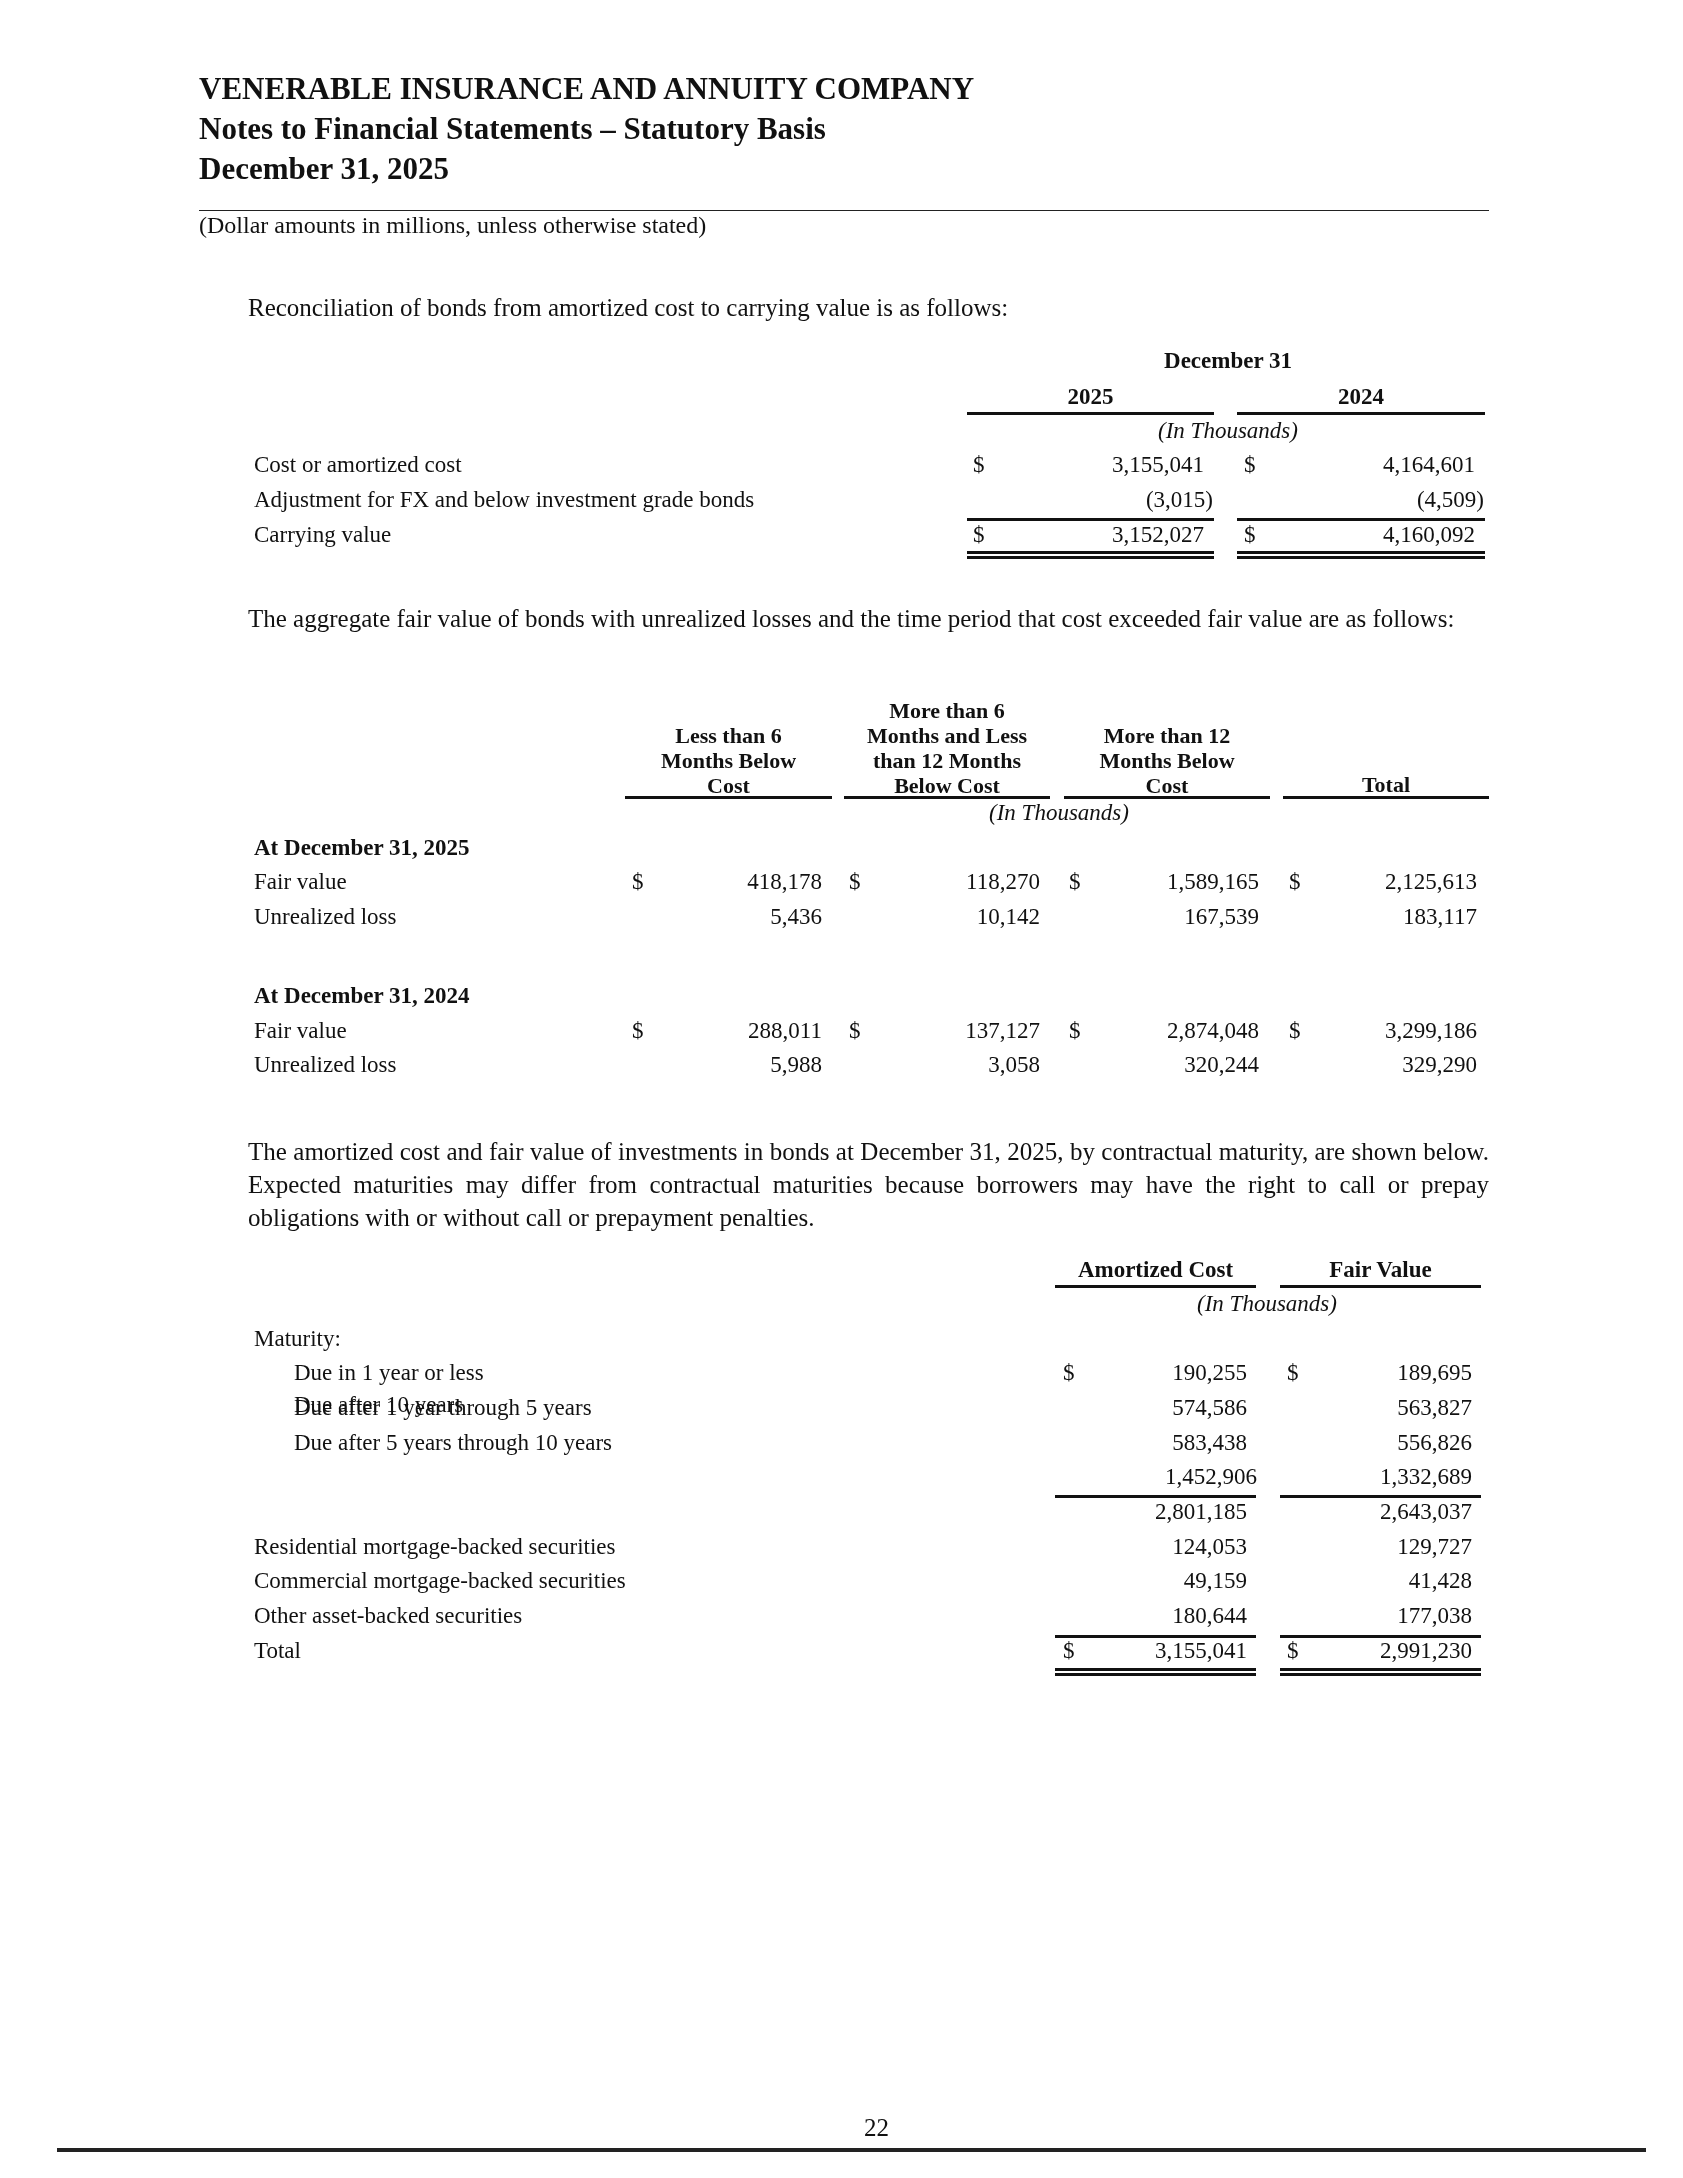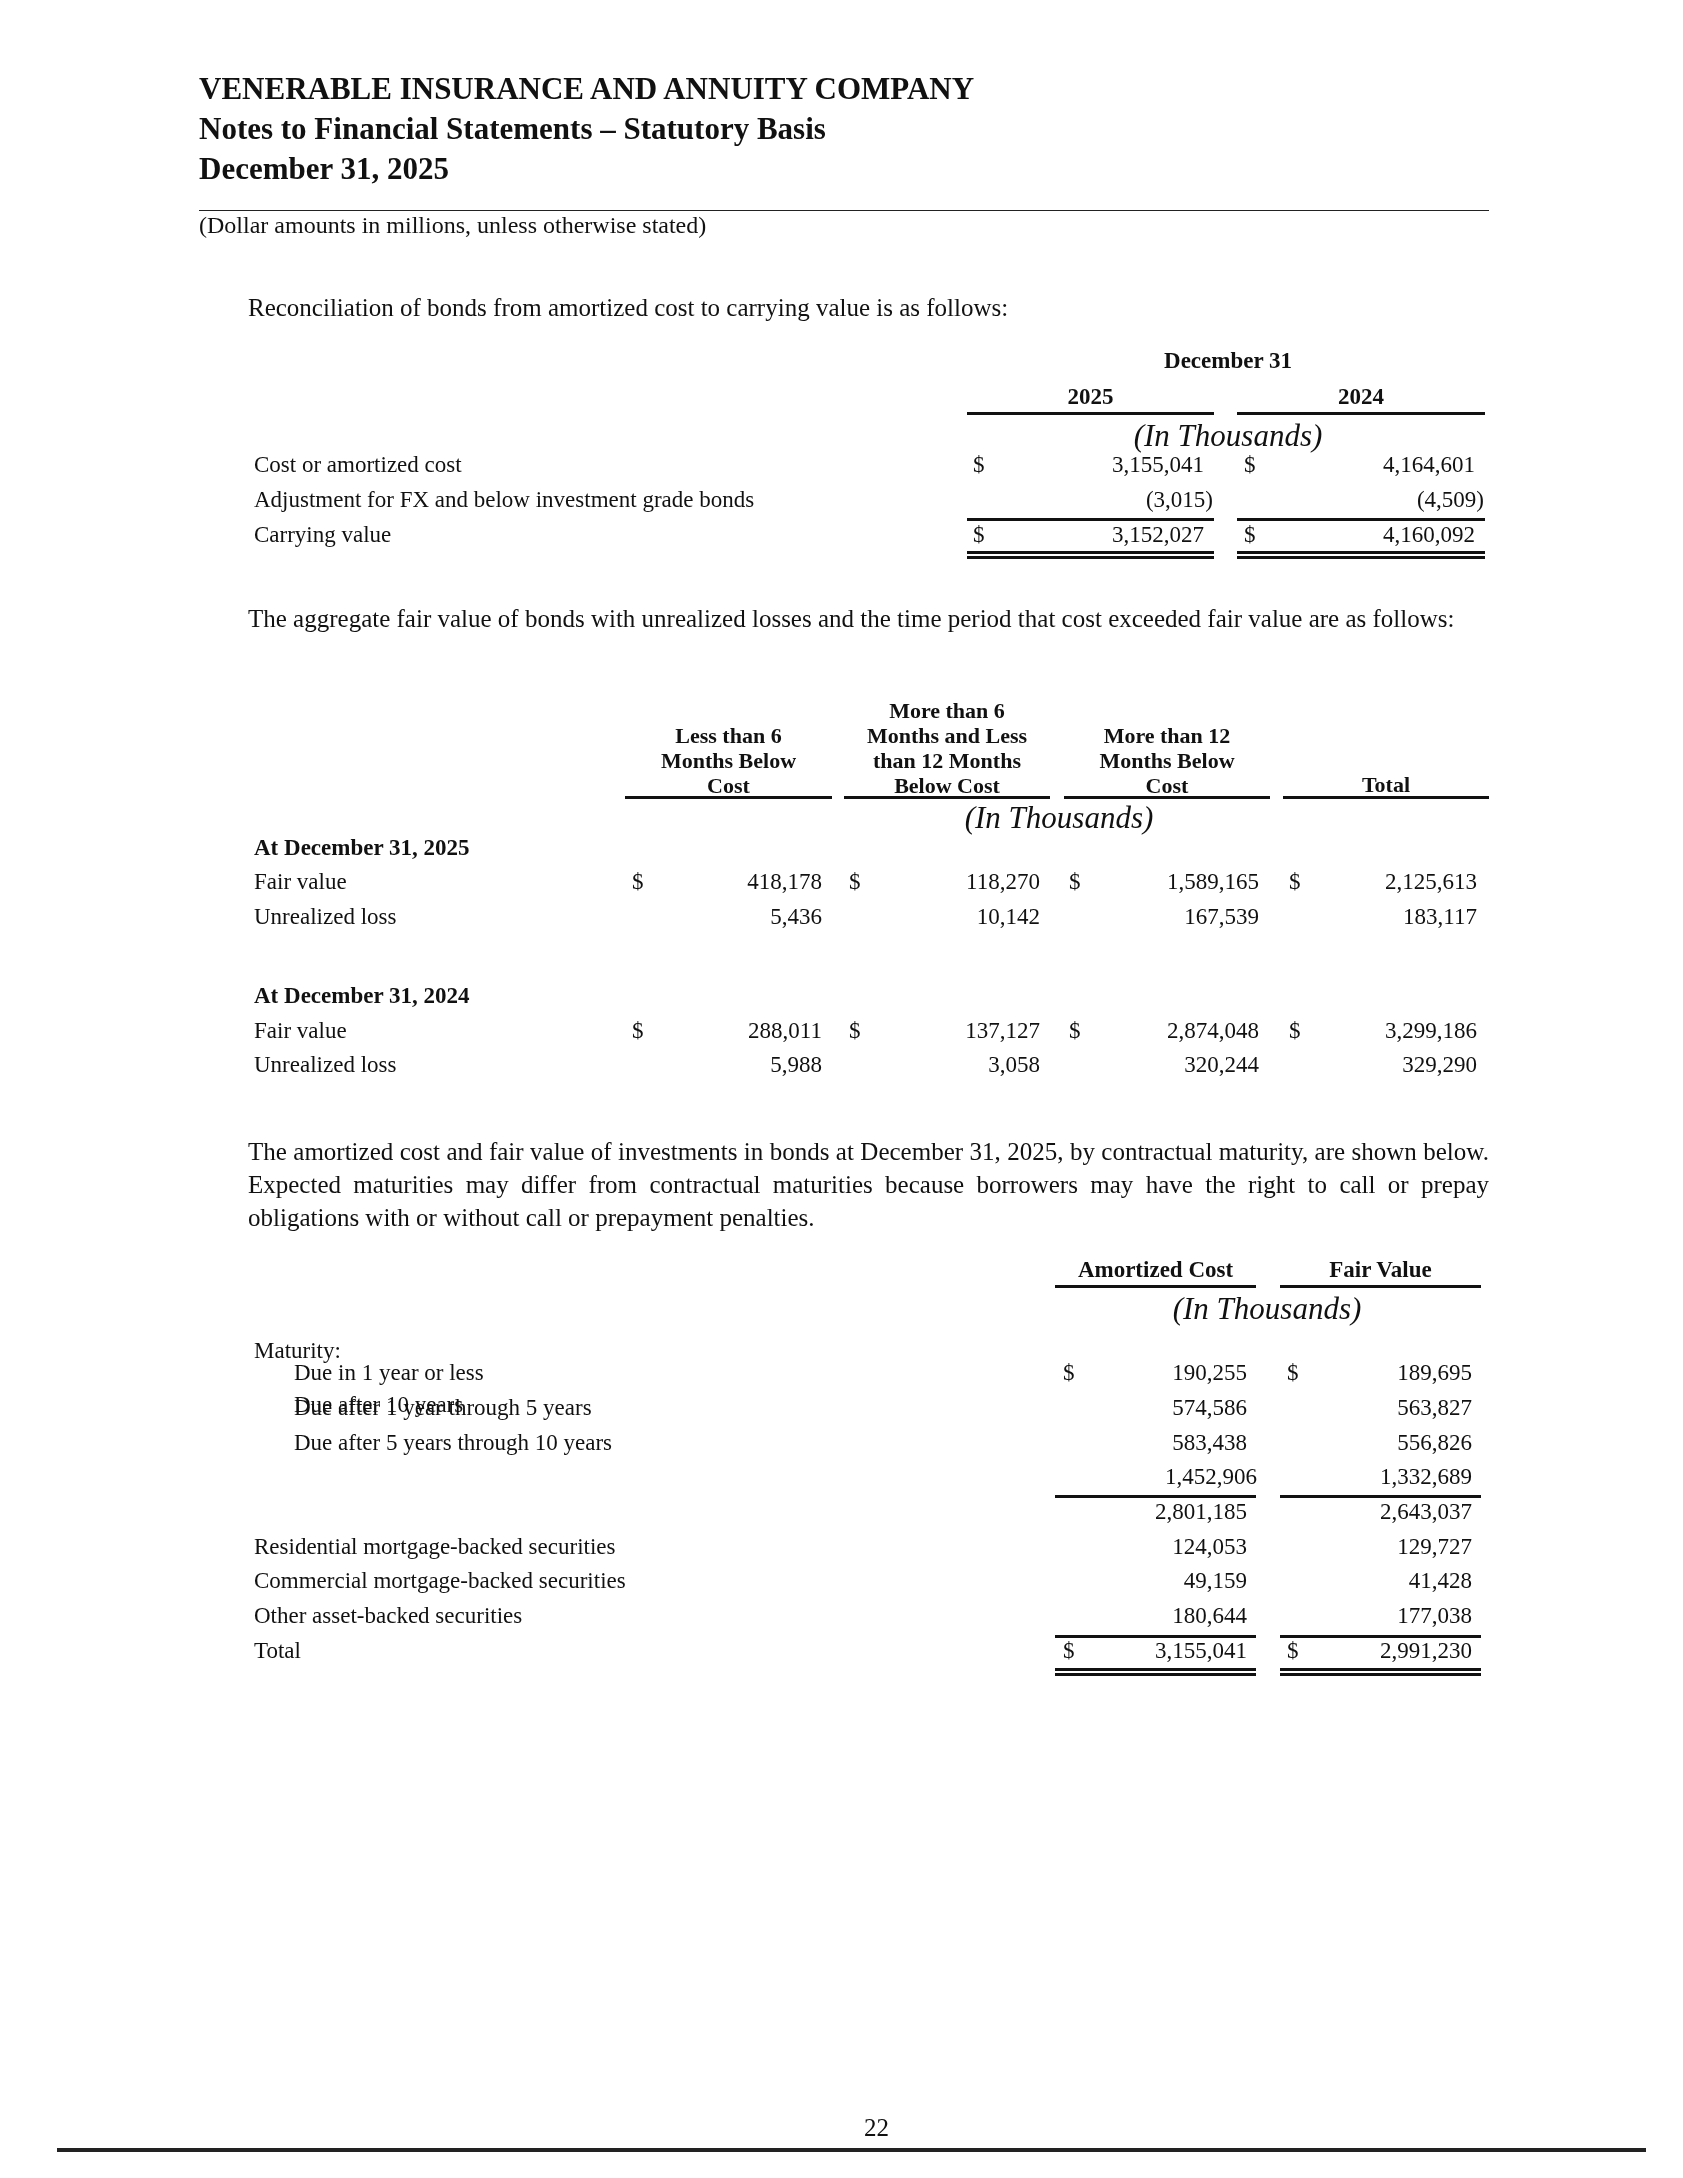--- a/index.html
+++ b/index.html
@@ -15,21 +15,21 @@
   .hrule { left: 199px; width: 1290px; top: 210px; height: 1px; background: #222; }
   .note { left: 199px; top: 212px; font-size: 24px; }
   .para { left: 248px; width: 1241px; font-size: 25px; line-height: 33px; text-align: justify; }
   .p1 { top: 291px; }
   .p2 { top: 602px; }
   .p3 { top: 1135px; }
   .lbl { font-size: 23px; white-space: nowrap; }
   .num { font-size: 23px; white-space: nowrap; text-align: right; }
   .cur { font-size: 23px; }
   .bold { font-weight: bold; }
-  .it { font-style: italic; font-size: 31px; }
+  .it { font-style: italic; font-size: 23px; }
   .colhdr { font-weight: bold; font-size: 22px; text-align: center; line-height: 25px; }
   .line { height: 3px; background: #111; }
   .dbl { height: 8px; border-top: 3px solid #111; border-bottom: 3px solid #111; box-sizing: border-box; }
   .footline { left: 57px; width: 1589px; top: 2148px; height: 4px; background: #222; }
   .pagenum { left: 0; width: 1683px; top: 2114px; text-align: center; font-size: 25px; padding-left: 35px; }
 </style>
 </head>
 <body>
 
 <div class="abs hdr hdr1">VENERABLE INSURANCE AND ANNUITY COMPANY</div>
@@ -148,21 +148,21 @@
 
 <div class="abs para p3">The amortized cost and fair value of investments in bonds at December 31, 2025, by contractual maturity, are shown below. Expected maturities may differ from contractual maturities because borrowers may have the right to call or prepay obligations with or without call or prepayment penalties.</div>
 
 <div class="abs colhdr" style="left:1055px;width:201px;top:1257px;font-size:23px;">Amortized Cost</div>
 <div class="abs colhdr" style="left:1280px;width:201px;top:1257px;font-size:23px;">Fair Value</div>
 <div class="abs line" style="left:1055px;width:201px;top:1285px;"></div>
 <div class="abs line" style="left:1280px;width:201px;top:1285px;"></div>
 <div class="abs it" style="left:1158px;width:218px;top:1291px;text-align:center;">(In Thousands)</div>
 
 <div>
-  <div class="abs lbl" style="left:254px;top:1326px;margin-top:12px;">Maturity:</div>
+  <div class="abs lbl" style="left:254px;top:1326px;">Maturity:</div>
 
   <div>
     <div class="abs lbl" style="left:294px;top:1360px;">Due in 1 year or less</div>
     <div class="abs cur" style="left:1063px;top:1360px;">$</div>
     <div class="abs num" style="left:1089px;width:158px;top:1360px;">190,255</div>
     <div class="abs cur" style="left:1287px;top:1360px;">$</div>
     <div class="abs num" style="left:1307px;width:165px;top:1360px;">189,695</div>
   </div>
   <div>
     <div class="abs lbl" style="left:294px;top:1395px;">Due after 1 year through 5 years</div>

